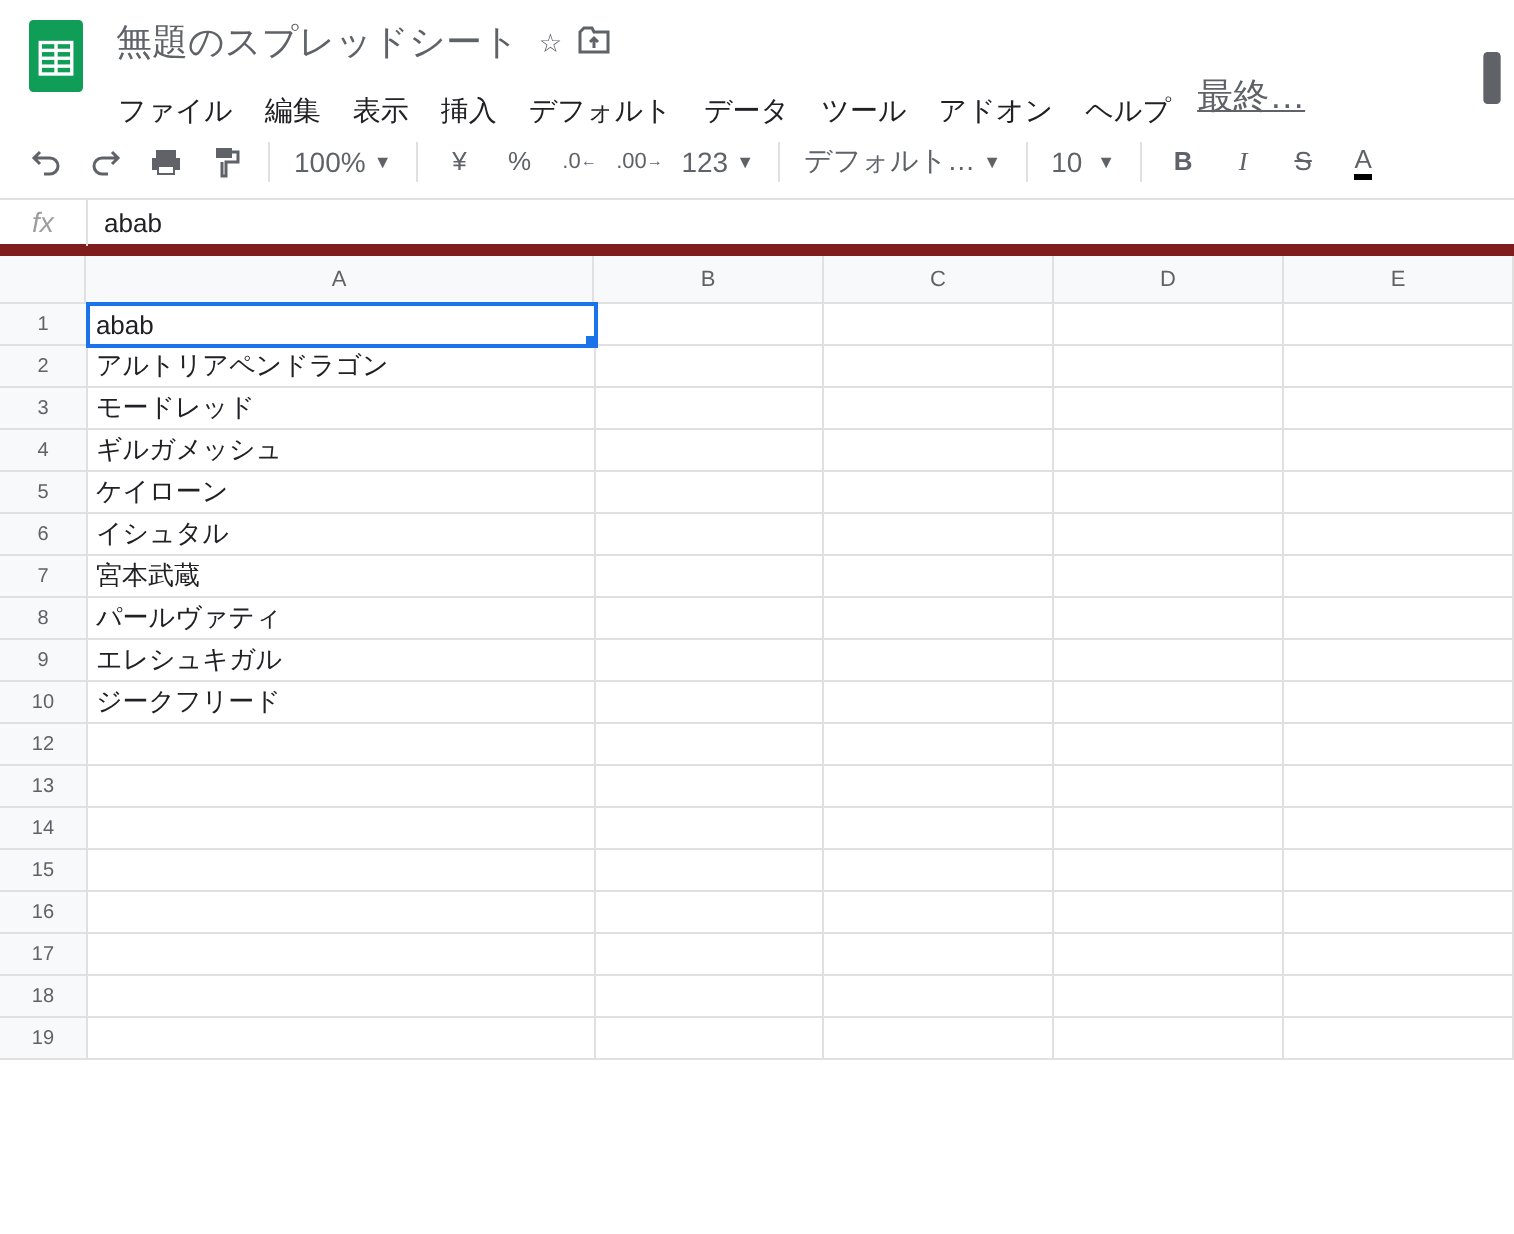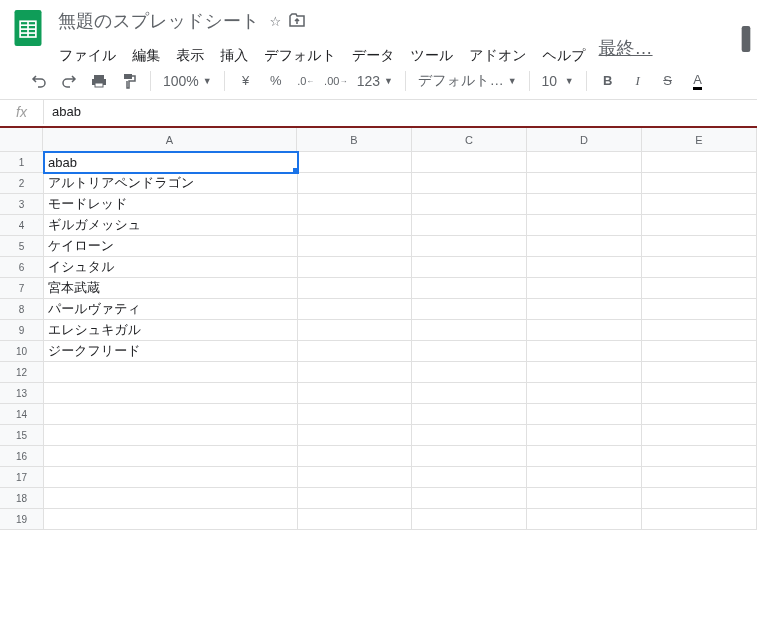--- a/index.html
+++ b/index.html
@@ -7,26 +7,26 @@
 .header { display: flex; align-items: flex-start; padding: 8px 8px 0 8px; }
 .logo { width: 40px; height: 40px; display: flex; align-items: center; justify-content: center; margin-right: 4px; }
 .logo-svg { fill: #0f9d58; }
 .title-area { flex: 1; }
 .title-row { display: flex; align-items: center; height: 26px; }
 .doc-title { font-size: 18px; color: #5f6368; padding: 2px 6px; }
 .title-icons { display: flex; align-items: center; gap: 8px; color: #5f6368; margin-left: 4px; }
 .menu-bar { display: flex; align-items: center; height: 28px; gap: 2px; }
 .menu-item { padding: 4px 7px; font-size: 14px; color: #202124; cursor: pointer; border-radius: 3px; margin-top: 16px; }
 .last-edit { color: #5f6368; text-decoration: underline; margin-left: 4px; font-size: 18px; }
-.toolbar { display: flex; align-items: center; padding: 2px 26px; border-bottom: 1px solid #e0e0e0; height: 38px; gap: 4px; }
+.toolbar { display: flex; align-items: center; padding: 2px 10px; border-bottom: 1px solid #e0e0e0; height: 38px; gap: 4px; }
 .tb-btn { width: 26px; height: 26px; display: flex; align-items: center; justify-content: center; color: #5f6368; cursor: pointer; border-radius: 3px; }
 .tb-sep { width: 1px; height: 20px; background: #e0e0e0; margin: 0 4px; }
 .tb-text { color: #5f6368; font-size: 14px; padding: 0 4px; display: flex; align-items: center; gap: 4px; cursor: pointer; }
 .tb-drop { font-size: 9px; color: #5f6368; }
-.formula-bar { display: flex; align-items: flex-start; border-bottom: 2px solid #7f1d1d; height: 28px; }
+.formula-bar { display: flex; align-items: center; border-bottom: 6px solid #7f1d1d; height: 28px; }
 .fx-label { width: 44px; text-align: center; font-style: italic; color: #9e9e9e; font-size: 14px; border-right: 1px solid #e0e0e0; padding: 4px 0; }
 .fx-input { flex: 1; padding: 4px 8px; font-size: 13px; }
 .grid { display: flex; }
 .corner { width: 44px; height: 24px; background: #f8f9fa; border-right: 1px solid #e0e0e0; border-bottom: 1px solid #e0e0e0; }
 .col-headers { display: flex; flex: 1; }
 .col-h { flex: 0 0 auto; height: 24px; background: #f8f9fa; border-right: 1px solid #e0e0e0; border-bottom: 1px solid #e0e0e0; font-size: 11px; color: #5f6368; display: flex; align-items: center; justify-content: center; }
 .col-A { width: 254px; }
 .col-other { width: 115px; }
 .rows { }
 .row { display: flex; }

